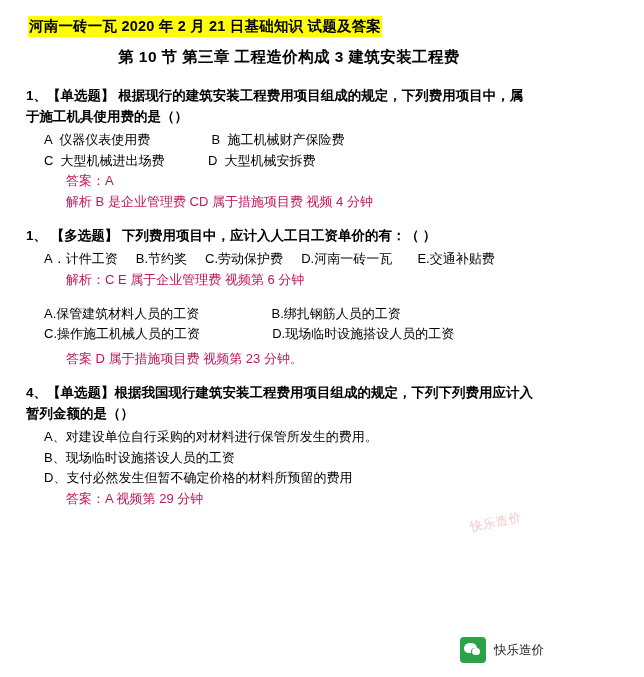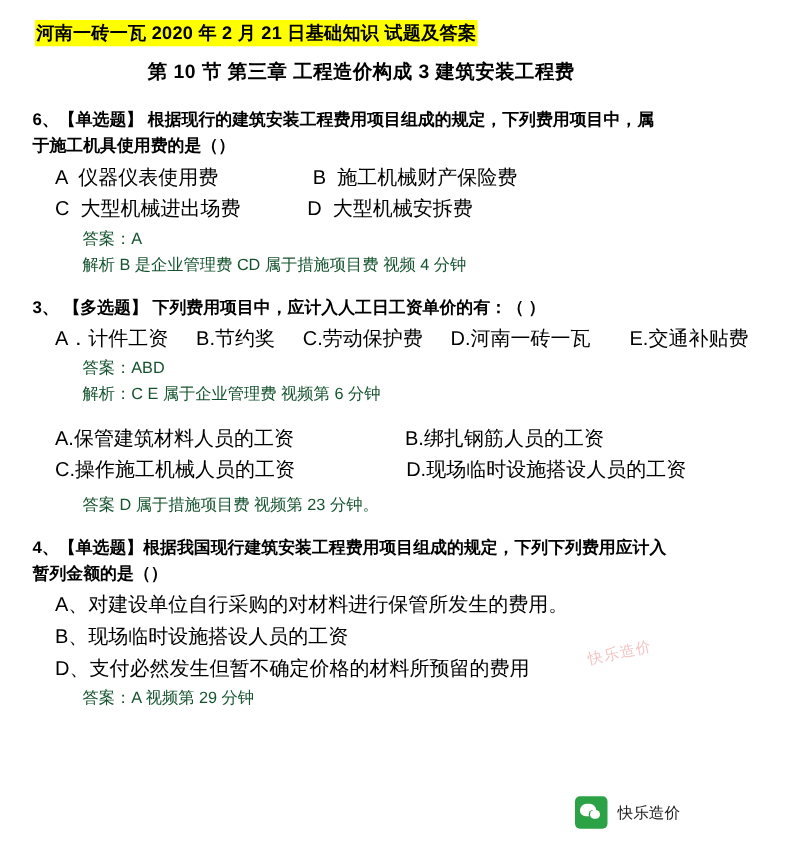--- a/index.html
+++ b/index.html
@@ -47,30 +47,30 @@
   .q-block {
     margin-bottom: 13px;
   }
   .q-stem {
     font-size: 13.5px;
     font-weight: bold;
     line-height: 1.55;
     margin-bottom: 2px;
   }
   .opts {
-    font-size: 16px;
+    font-size: 13px;
     line-height: 1.6;
     margin-left: 18px;
   }
   .opts-row {
     display: block;
     white-space: pre;
   }
   .ans {
-    color: #14532d;
+    color: #be185d;
     font-size: 13px;
     line-height: 1.6;
     margin-left: 40px;
   }
   .gap-sm { height: 4px; }
   .wm {
     position: absolute;
     color: rgba(230, 120, 120, 0.45);
     font-size: 12px;
     transform: rotate(-12deg);
@@ -128,35 +128,34 @@
 
   <div>
     <span class="header-line hl-yellow">河南一砖一瓦 2020 年 2 月 21 日基础知识  试题及答案</span>
   </div>
 
   <div class="title">第 10 节  第三章  工程造价构成  3 建筑安装工程费</div>
 
   <div class="content">
 
     <div class="q-block">
-      <div class="q-stem">6、【单选题】  根据现行的建筑安装工程费用项目组成的规定，下列费用项目中，属于施工机具使用费的是（）</div>
+      <div class="q-stem">1、【单选题】  根据现行的建筑安装工程费用项目组成的规定，下列费用项目中，属于施工机具使用费的是（）</div>
       <div class="opts">
         <div class="opts-row">A  仪器仪表使用费                 B  施工机械财产保险费</div>
         <div class="opts-row">C  大型机械进出场费            D  大型机械安拆费</div>
       </div>
       <div class="ans">答案：A</div>
       <div class="ans">解析 B 是企业管理费     CD 属于措施项目费    视频 4 分钟</div>
     </div>
 
     <div class="q-block">
-      <div class="q-stem">3、 【多选题】 下列费用项目中，应计入人工日工资单价的有：（   ）</div>
+      <div class="q-stem">1、 【多选题】 下列费用项目中，应计入人工日工资单价的有：（   ）</div>
       <div class="opts">
         <div class="opts-row">A．计件工资     B.节约奖     C.劳动保护费     D.河南一砖一瓦       E.交通补贴费</div>
       </div>
-      <div class="ans">答案：ABD</div>
       <div class="ans">解析：C   E  属于企业管理费    视频第 6 分钟</div>
     </div>
 
     <div class="q-block">
       <div class="opts">
         <div class="opts-row">A.保管建筑材料人员的工资                    B.绑扎钢筋人员的工资</div>
         <div class="opts-row">C.操作施工机械人员的工资                    D.现场临时设施搭设人员的工资</div>
       </div>
       <div class="gap-sm"></div>
       <div class="ans">答案 D   属于措施项目费    视频第 23 分钟。</div>

